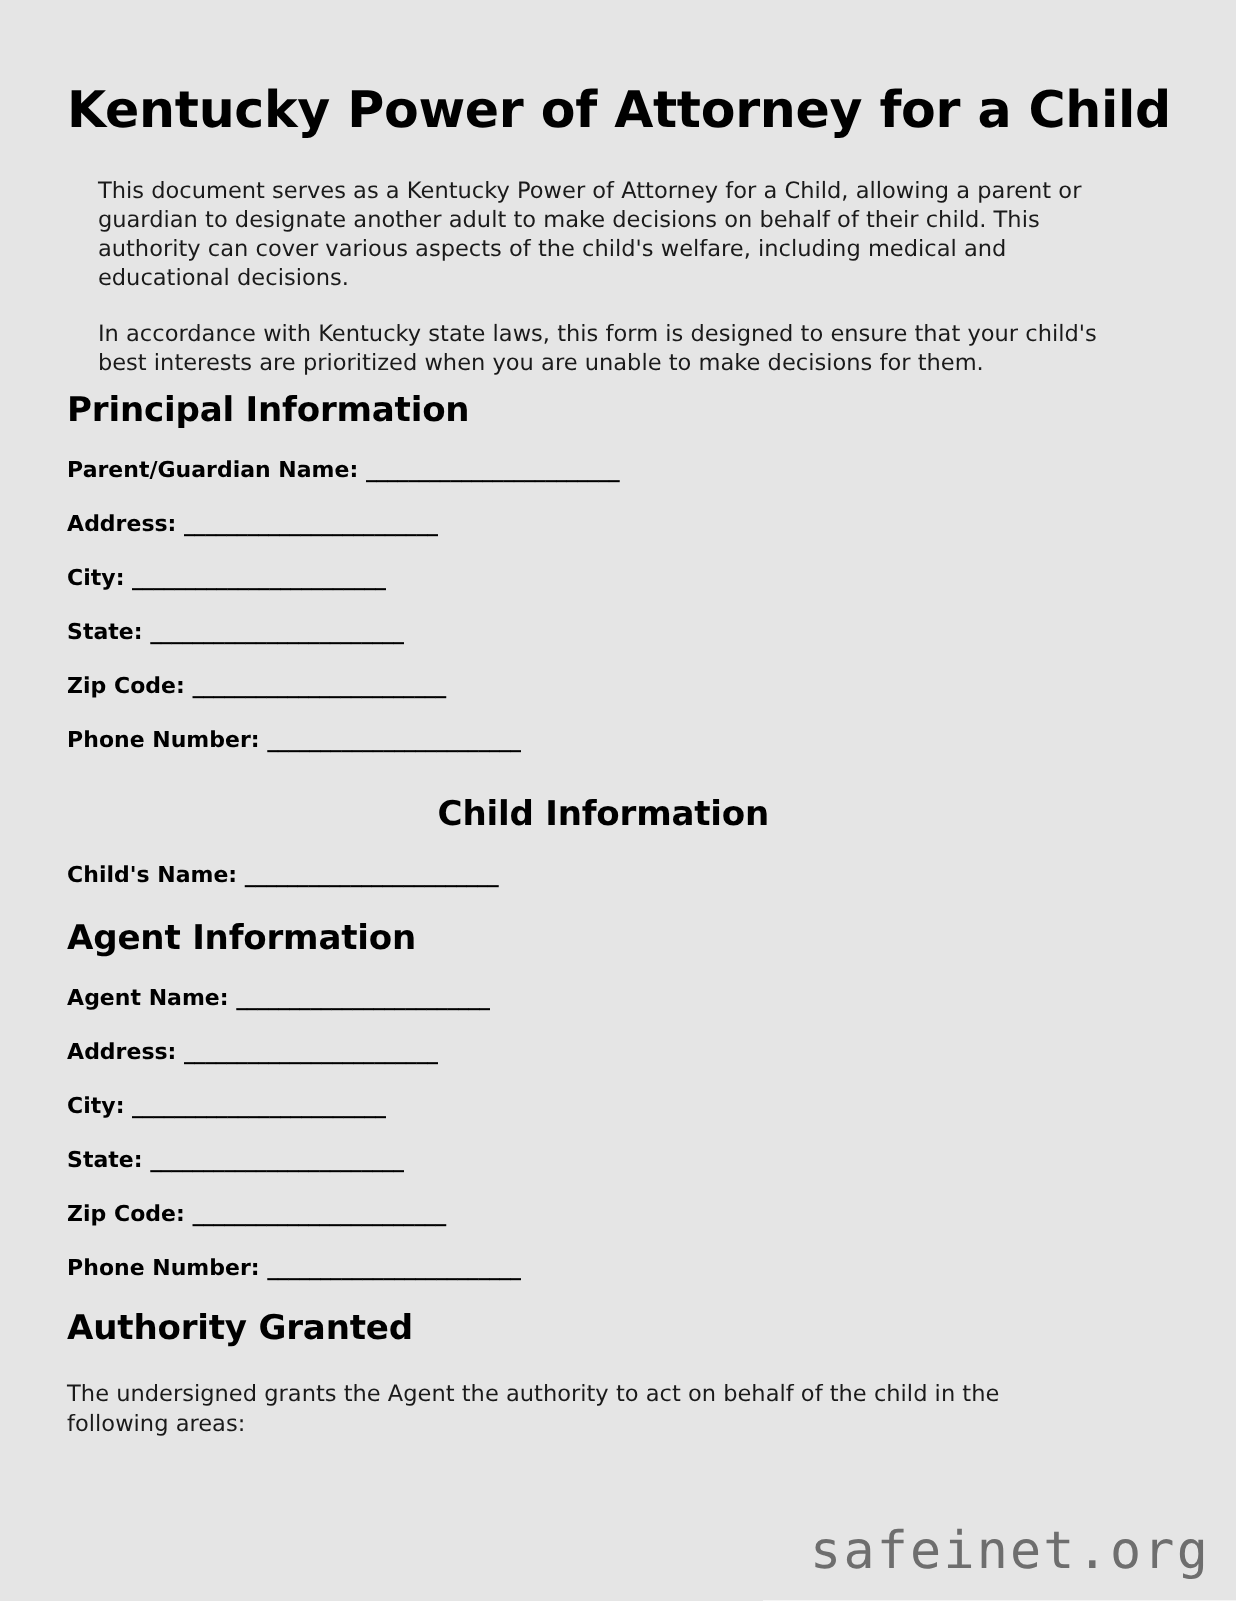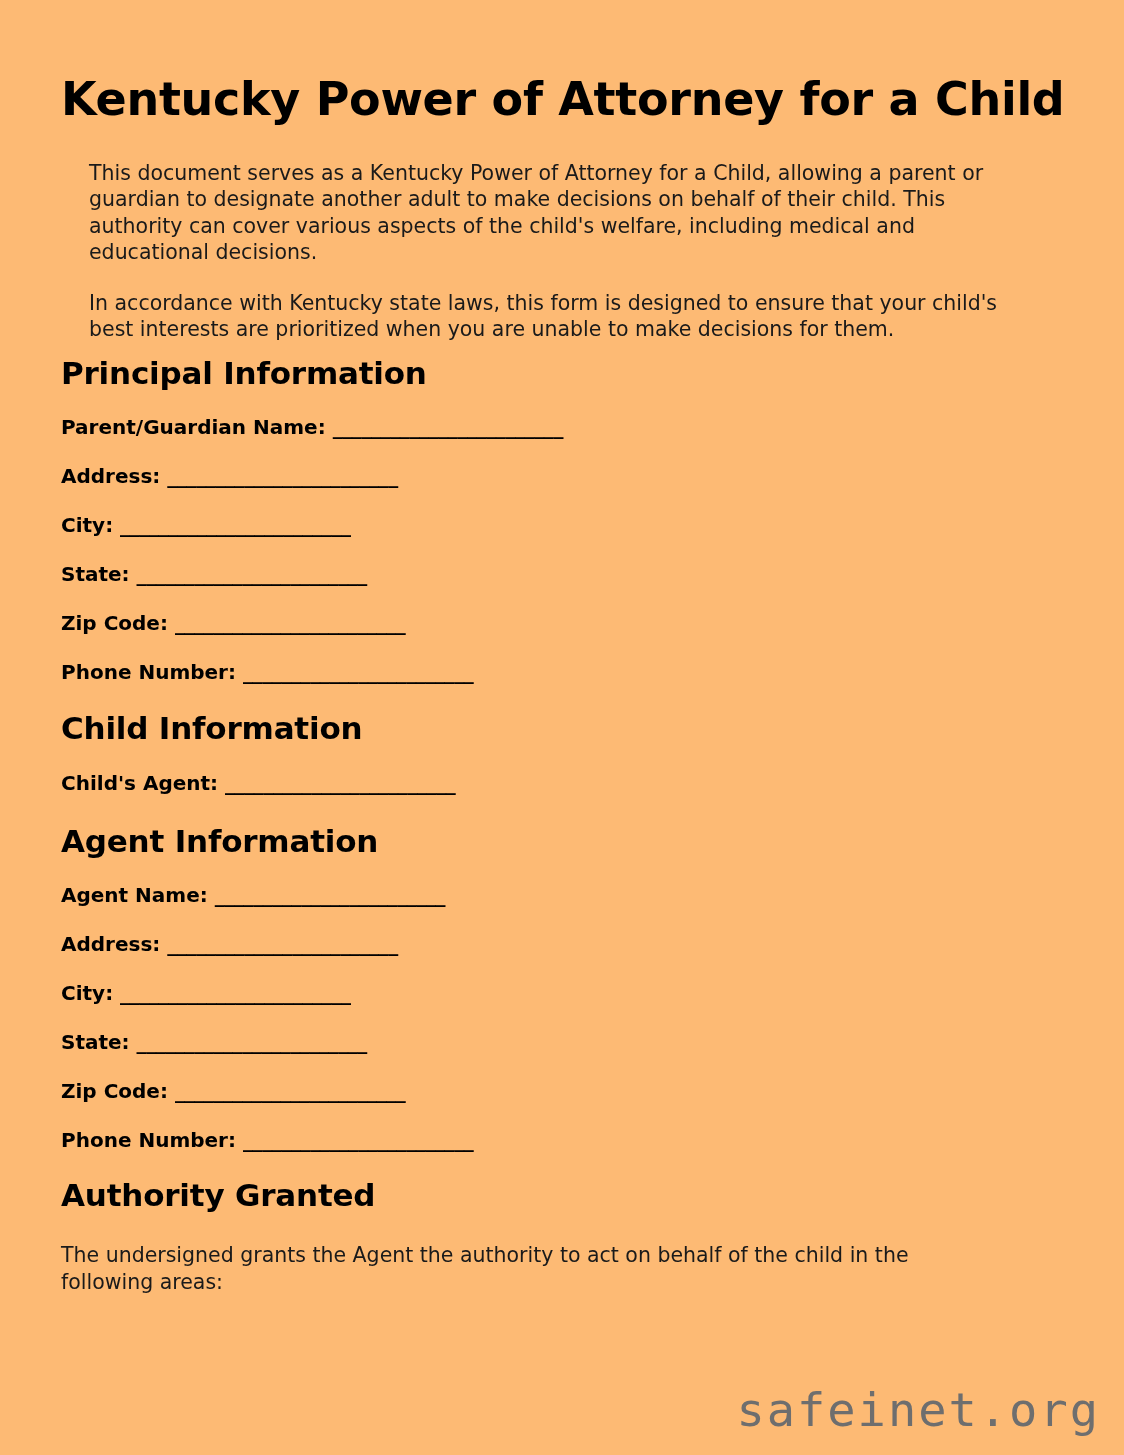--- a/index.html
+++ b/index.html
@@ -9,21 +9,21 @@
   }
   body {
     font-family: "DejaVu Sans", "Liberation Sans", sans-serif;
     color: #000000;
     -webkit-font-smoothing: antialiased;
   }
   .page {
     position: relative;
     width: 1124px;
     height: 1455px;
-    background: #fdba74;
+    background: #e5e5e5;
     overflow: hidden;
     box-sizing: border-box;
   }
   .content {
     position: absolute;
     left: 61px;
     top: 0;
     width: 975px;
   }
 
@@ -58,21 +58,21 @@
   
   .section-heading {
     font-size: 31px;
     font-weight: bold;
     line-height: 1.15;
     margin: 0;
     color: #000000;
     letter-spacing: -0.2px;
   }
   .sec-principal { margin-top: 13px; }
-  .sec-child     { margin-top: 28px; }
+  .sec-child     { margin-top: 40px; text-align: center; }
   .sec-agent     { margin-top: 30px; }
   .sec-authority { margin-top: 27px; }
 
   
   .fields {
     margin-top: 25px;
   }
   .field-row {
     font-size: 20px;
     font-weight: bold;
@@ -155,21 +155,21 @@
       <div class="field-row">
         <span class="field-label">Phone Number:</span>
         <span class="field-blank">________________________</span>
       </div>
     </div>
 
     <h2 class="section-heading sec-child">Child Information</h2>
 
     <div class="fields">
       <div class="field-row">
-        <span class="field-label">Child's Agent:</span>
+        <span class="field-label">Child's Name:</span>
         <span class="field-blank">________________________</span>
       </div>
     </div>
 
     <h2 class="section-heading sec-agent">Agent Information</h2>
 
     <div class="fields">
       <div class="field-row">
         <span class="field-label">Agent Name:</span>
         <span class="field-blank">________________________</span>

